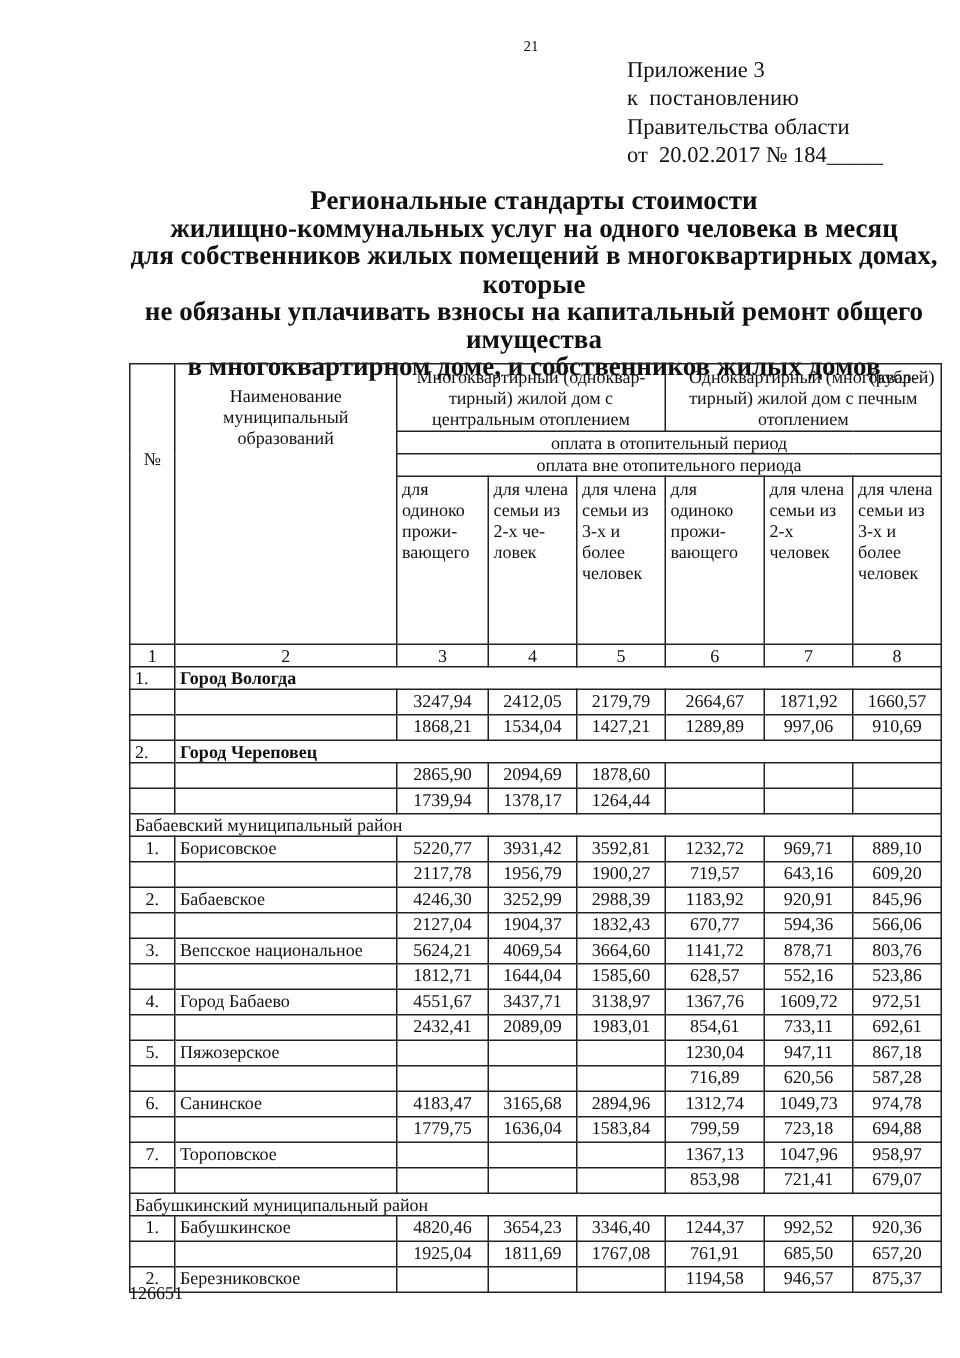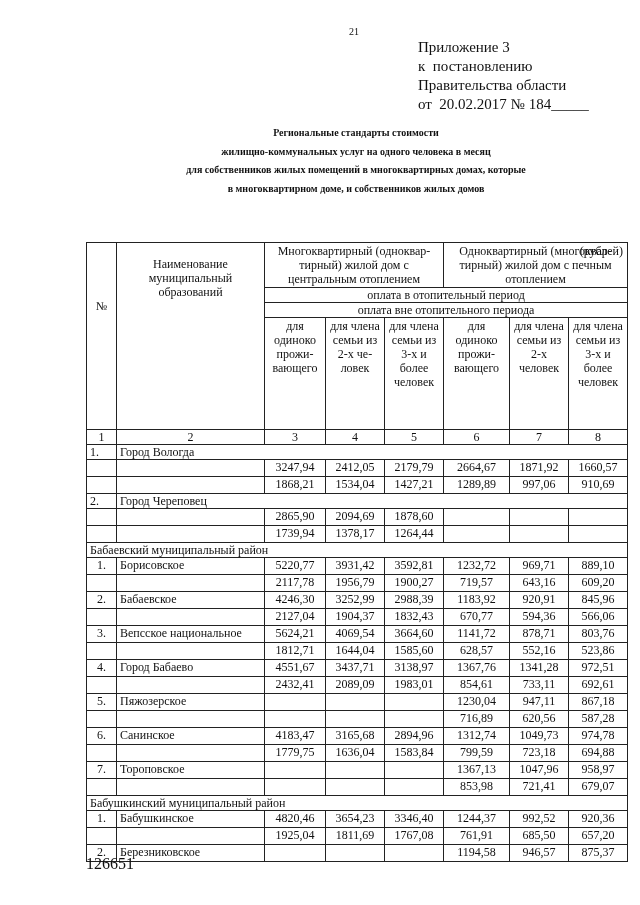--- a/index.html
+++ b/index.html
@@ -2,50 +2,51 @@
 <html><head>
 <meta charset="utf-8">
 <style>
   html, body { margin:0; padding:0; background:#ffffff; }
   body { width:640px; height:905px; position:relative; overflow:hidden;
          font-family:"Liberation Serif", "DejaVu Serif", serif; color:#111; }
   .page-num { position:absolute; left:349px; top:26px; font-size:10px; }
   .appendix { position:absolute; left:418px; top:38px; font-size:15px; line-height:19px; }
   .appendix div { white-space:pre; }
   .title { position:absolute; left:86px; top:124px; width:540px; text-align:center;
-           font-weight:bold; font-size:10px; line-height:18.5px; }
+           font-weight:bold; font-size:18px; line-height:18.5px; }
   .units { position:absolute; right:17px; top:244px; font-size:12px; }
   table.main { position:absolute; left:86px; top:242px; width:541px; border-collapse:collapse;
                font-size:12px; table-layout:fixed; }
   table.main td { border:1px solid #222; padding:0 3px; line-height:14px; vertical-align:top; }
   .hdr-center { text-align:center; }
-  .sub td.c { text-align:center; padding-top:1px; height:110px;margin-top:11px; }
+  .sub td.c { text-align:left; padding-top:1px; height:110px;margin-top:11px; }
   .colnum td { text-align:center; height:14px; }
   .num { text-align:center; height:16px; }
-  .bold { font-weight:normal; }
+  .bold { font-weight:bold; }
   .idx { text-align:center; }
   .group { font-weight:normal; }
-  .footer { position:absolute; left:86px; top:855px; font-size:16px; }
+  .footer { position:absolute; left:86px; top:855px; font-size:12px; }
 </style>
 </head>
 <body>
 
 <div class="page-num">21</div>
 
 <div class="appendix">
   <div>Приложение 3</div>
   <div>к  постановлению</div>
   <div>Правительства области</div>
   <div>от  20.02.2017 № 184_____</div>
 </div>
 
 <div class="title">
   <div>Региональные стандарты стоимости</div>
   <div>жилищно-коммунальных услуг на одного человека в месяц</div>
   <div>для собственников жилых помещений в многоквартирных домах,  которые</div>
+  <div>не обязаны уплачивать взносы на капитальный ремонт общего имущества</div>
   <div>в многоквартирном доме, и собственников жилых домов</div>
 </div>
 
 <div class="units">(рублей)</div>
 
 <table class="main">
   <colgroup>
     <col style="width:30px">
       <col style="width:148px">
     <col style="width:61px">
@@ -199,21 +200,21 @@
         <td class="num">552,16</td>
         <td class="num">523,86</td>
       </tr>
       <tr>
         <td class="idx">4.</td>
         <td>Город Бабаево</td>
         <td class="num">4551,67</td>
         <td class="num">3437,71</td>
         <td class="num">3138,97</td>
         <td class="num">1367,76</td>
-        <td class="num">1341,28</td>
+        <td class="num">1609,72</td>
         <td class="num">972,51</td>
       </tr>
       <tr>
         <td></td>
         <td></td>
         <td class="num">2432,41</td>
         <td class="num">2089,09</td>
         <td class="num">1983,01</td>
         <td class="num">854,61</td>
         <td class="num">733,11</td>

